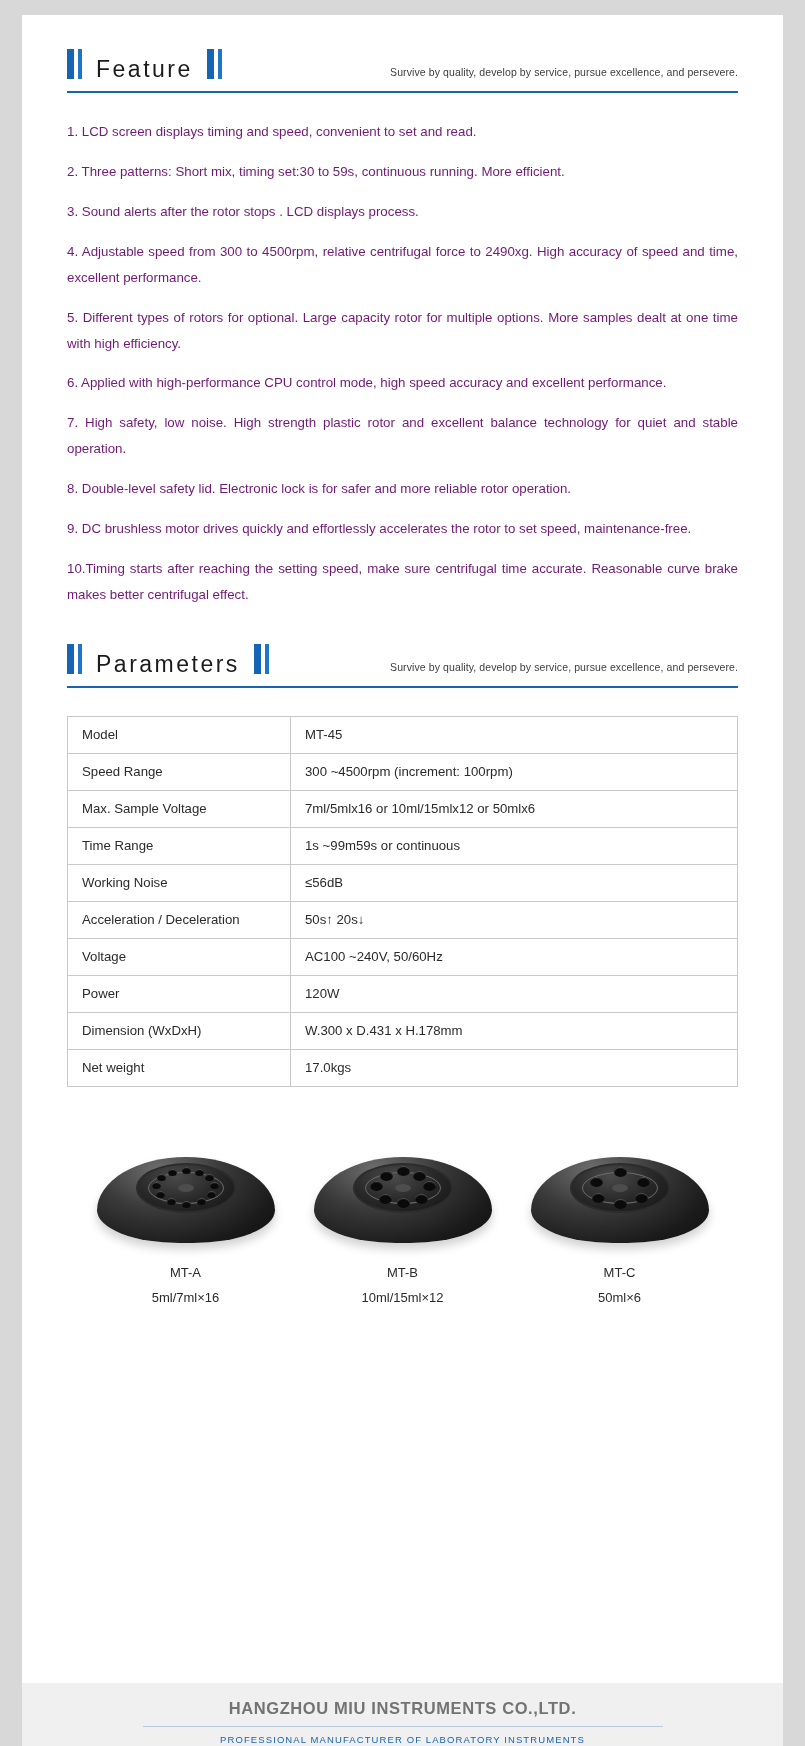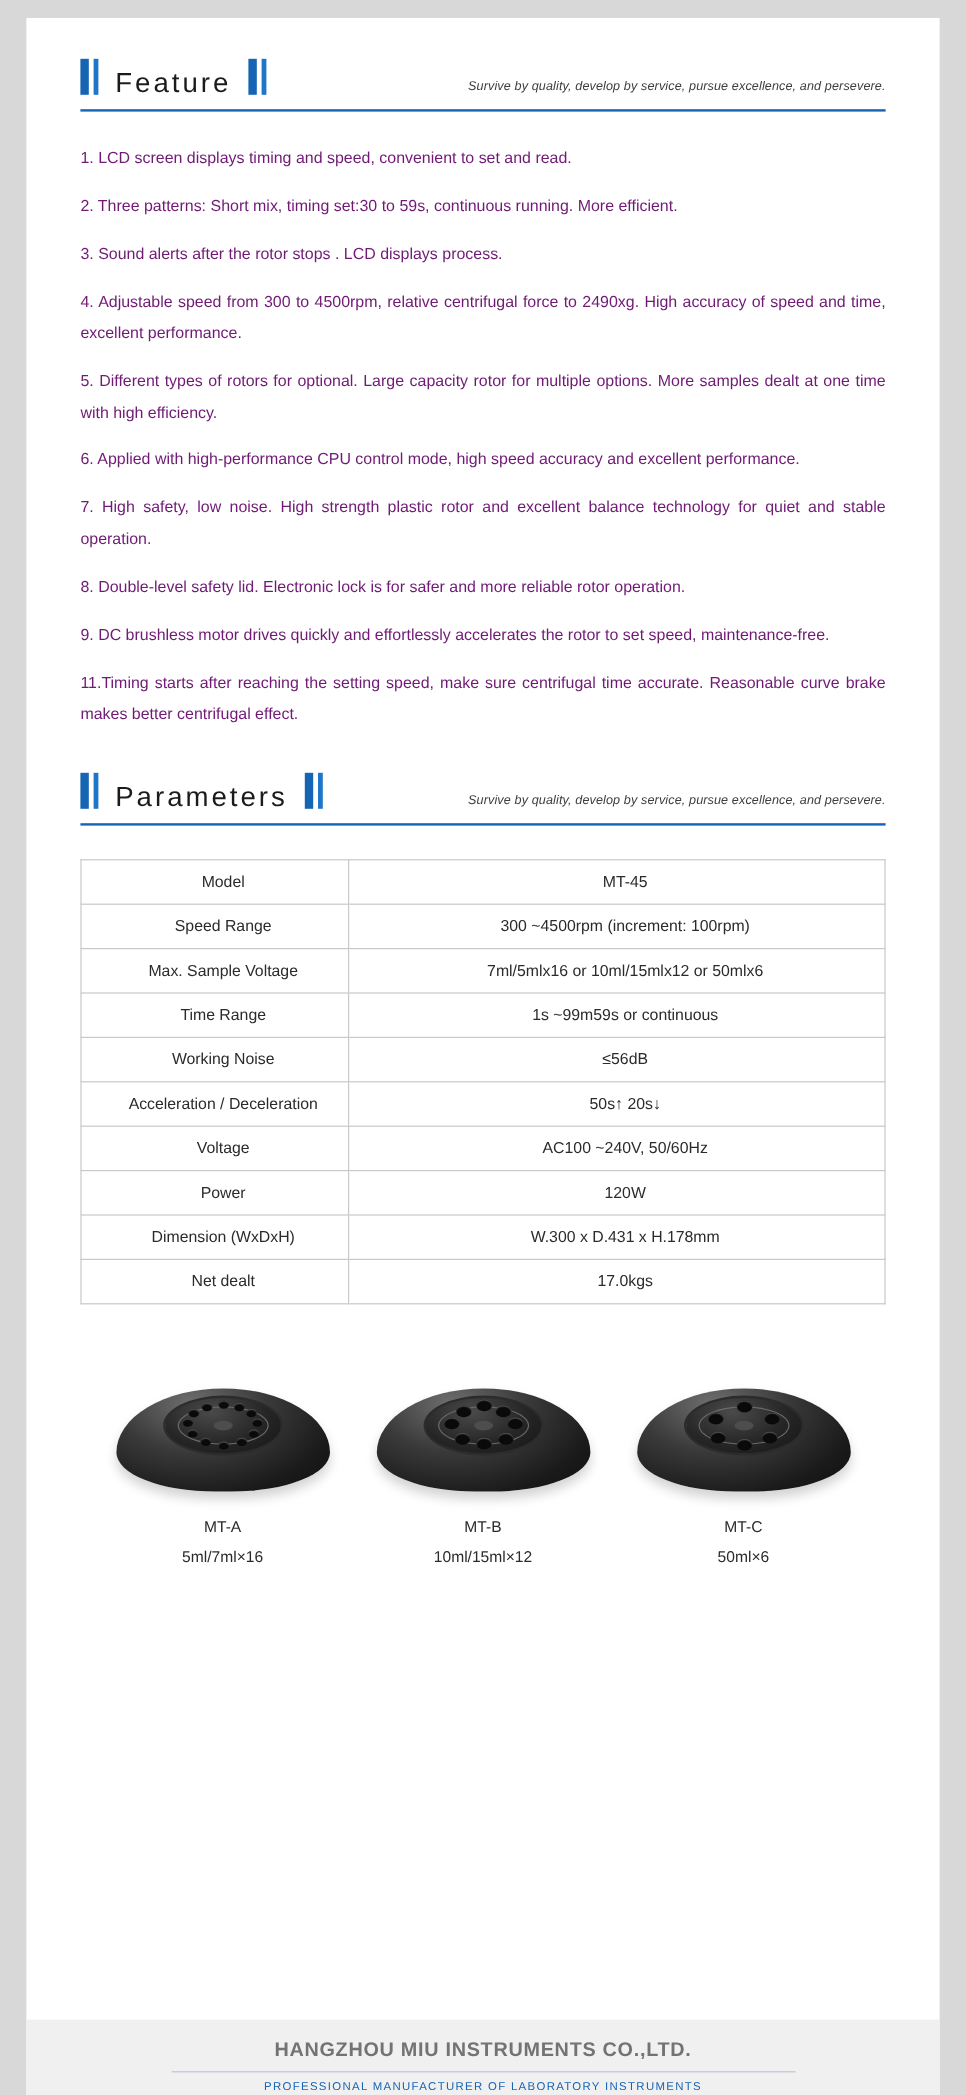--- a/index.html
+++ b/index.html
@@ -60,21 +60,20 @@
   .bars-right {
     display: flex;
     align-items: center;
     gap: 4px;
     margin-left: 14px;
     margin-bottom: 6px;
   }
   .slogan {
     margin-left: auto;
     font-size: 10.5px;
-    font-style: italic;
     color: #3d3d3d;
     margin-bottom: 7px;
     letter-spacing: 0.1px;
   }
   .rule {
     height: 2px;
     background: #1664b4;
     margin-top: 6px;
   }
 
@@ -89,21 +88,20 @@
     line-height: 1.95;
     color: #701a75;
     text-align: justify;
     text-justify: inter-word;
   }
   .features p:last-child { padding-bottom: 0; }
 
   
   .params-wrap {
     margin-top: 28px;
-    text-align: center;
   }
   table.params {
     border-collapse: collapse;
     width: 100%;
     table-layout: fixed;
   }
   table.params td {
     border: 1px solid #c9c9c9;
     height: 36px;
     font-size: 13.2px;
@@ -243,21 +241,21 @@
     <div class="features">
       <p>1. LCD screen displays timing and speed, convenient to set and read.</p>
       <p>2. Three patterns: Short mix, timing set:30 to 59s, continuous running. More efficient.</p>
       <p>3. Sound alerts after the rotor stops . LCD displays process.</p>
       <p>4. Adjustable speed from 300 to 4500rpm, relative centrifugal force to 2490xg. High accuracy of speed and time, excellent performance.</p>
       <p>5. Different types of rotors for optional. Large capacity rotor for multiple options. More samples dealt at one time with high efficiency.</p>
       <p>6. Applied with high-performance CPU control mode, high speed accuracy and excellent performance.</p>
       <p>7. High safety, low noise. High strength plastic rotor and excellent balance technology for quiet and stable operation.</p>
       <p>8. Double-level safety lid. Electronic lock is for safer and more reliable rotor operation.</p>
       <p>9. DC brushless motor drives quickly and effortlessly accelerates the rotor to set speed, maintenance-free.</p>
-      <p>11.Timing starts after reaching the setting speed, make sure centrifugal time accurate. Reasonable curve brake makes better centrifugal effect.</p>
+      <p>10.Timing starts after reaching the setting speed, make sure centrifugal time accurate. Reasonable curve brake makes better centrifugal effect.</p>
     </div>
 
     <div class="sec-head" style="padding-top:36px;">
       <div class="sec-head-row">
         <span class="bars-left">
           <span class="bar-tall"></span>
             <span class="bar-short"></span>
         </span>
         <span class="sec-title">Parameters</span>
         <span class="bars-right">
@@ -302,21 +300,21 @@
           </tr>
           <tr>
             <td class="k">Power</td>
             <td>120W</td>
           </tr>
           <tr>
             <td class="k">Dimension (WxDxH)</td>
             <td>W.300 x D.431 x H.178mm</td>
           </tr>
           <tr>
-            <td class="k">Net dealt</td>
+            <td class="k">Net weight</td>
             <td>17.0kgs</td>
           </tr>
         </tbody>
       </table>
     </div>
 
     <div class="rotors">
 
       <div class="rotor">
         <div class="rotor-img">

